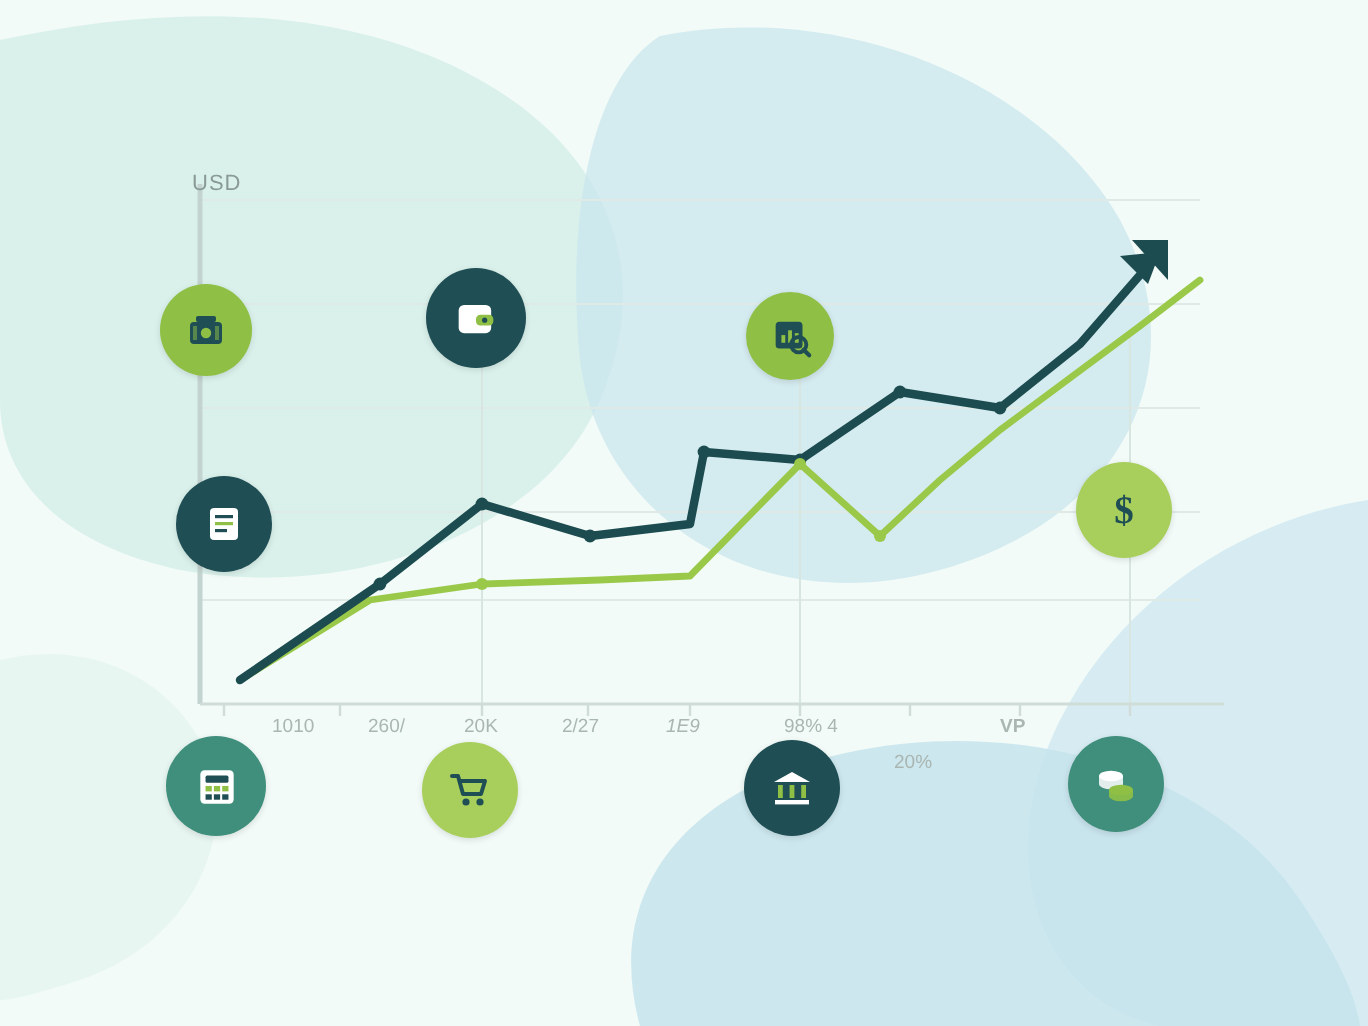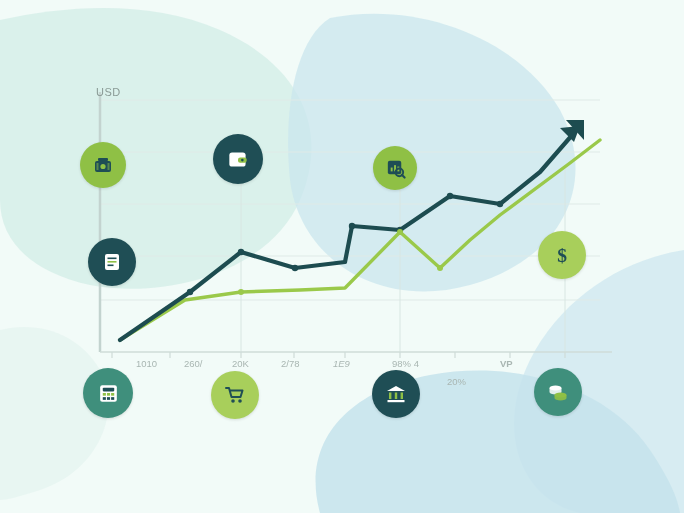--- a/index.html
+++ b/index.html
@@ -113,21 +113,21 @@
       <circle cx="400" cy="232" r="3"></circle>
       <circle cx="440" cy="268" r="3"></circle>
     </g>
   </svg>
 
   <div class="axis-label" style="left:96px; top:86px;">USD</div>
 
   <div class="tick-label" style="left:136px; top:358px;">1010</div>
   <div class="tick-label" style="left:184px; top:358px;">260/</div>
   <div class="tick-label" style="left:232px; top:358px;">20K</div>
-  <div class="tick-label" style="left:281px; top:358px;">2/78</div>
+  <div class="tick-label" style="left:281px; top:358px;">2/27</div>
   <div class="tick-label" style="left:333px; top:358px;font-style:italic;">1E9</div>
   <div class="tick-label" style="left:392px; top:358px;">98% 4</div>
   <div class="tick-label" style="left:447px; top:376px;">20%</div>
   <div class="tick-label" style="left:500px; top:358px;font-weight:bold;">VP</div>
 
   <div class="node" style="left:80px; top:142px; width:46px; height:46px; background:#8fc045;">
     <svg width="24" height="24" viewBox="0 0 24 24">
       <rect x="4" y="8" width="16" height="11" rx="2" fill="#1f4e55"></rect>
       <rect x="7" y="5" width="10" height="3" rx="1" fill="#1f4e55"></rect>
       <circle cx="12" cy="13.5" r="2.6" fill="#8fc045"></circle>

